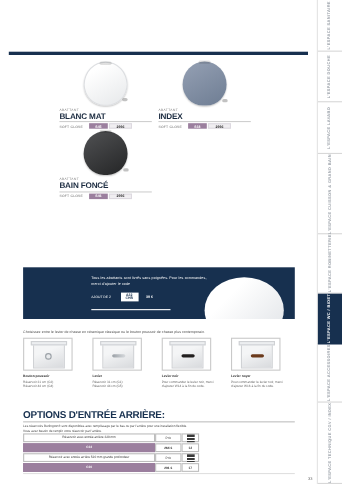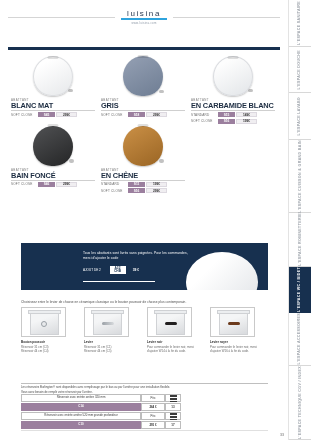--- a/index.html
+++ b/index.html
@@ -40,21 +40,21 @@
     background:#fff; padding:0 6px; text-align:center;
   }
   .logo-word { font-size:8px; letter-spacing:1.6px; color:#2a3b53; font-weight:normal; }
   .logo-bar { width:46px; height:2px; background:#2ea3dd; margin:0 auto; }
   .logo-url { font-size:2.8px; letter-spacing:.3px; color:#8d98a6; margin-top:.5px; }
 
   .nav-bar { position:absolute; top:47px; left:8px; width:272px; height:3px; background:#17304f; }
 
   
   .grid { position:absolute; top:54px; left:8px; width:272px; }
-  .prow { display:flex; }
+  .prow { display:flex;margin-left:43px; }
   .pcell { width:90px; padding:0 3px; }
   .seat-img { height:42px; display:flex; align-items:flex-end; justify-content:center; }
   .seat {
     width:40px; height:40px; border-radius:50% 50% 46% 46%/52% 52% 48% 48%;
     position:relative; box-shadow:0 1px 1.5px rgba(0,0,0,.22);
   }
   .seat::after {
     content:""; position:absolute; right:-1px; bottom:3px;
     width:5px; height:3.5px; border-radius:2px; background:rgba(120,120,120,.45);
   }
@@ -182,28 +182,20 @@
     position:absolute; bottom:3px; right:27px;
     font-size:3.6px; color:#6d6d6d;
   }
   .foot-rule { position:absolute; bottom:9px; left:21px; width:247px; height:.6px; background:#e0e0e0; }
 </style>
 </head>
 <body>
 
 <div class="page">
 
-  <div class="header">
-    <div class="hdr-rule"></div>
-    <div class="logo-wrap">
-      <div class="logo-word">luisina</div>
-      <div class="logo-bar"></div>
-      <div class="logo-url">www.luisina.com</div>
-    </div>
-  </div>
   <div class="nav-bar"></div>
 
   <div class="grid" id="grid">
       <div class="prow">
         <div class="pcell">
           <div class="seat-img">
          <div class="seat white"></div>
        </div>
        <div class="p-kicker">ABATTANT</div>
        <div class="p-title">BLANC MAT</div>
@@ -212,76 +204,40 @@
          <div class="p-type">SOFT CLOSE</div>
          <div class="p-code">S45</div>
          <div class="p-price">299€</div>
        </div>
         </div>
         <div class="pcell">
           <div class="seat-img">
          <div class="seat grey"></div>
        </div>
        <div class="p-kicker">ABATTANT</div>
-       <div class="p-title">GRIS</div>
+       <div class="p-title">INDEX</div>
        <div class="p-rule"></div>
        <div class="p-line">
          <div class="p-type">SOFT CLOSE</div>
          <div class="p-code">S18</div>
          <div class="p-price">299€</div>
-       </div>
-        </div>
-        <div class="pcell">
-          <div class="seat-img">
-         <div class="seat carb"></div>
-       </div>
-       <div class="p-kicker">ABATTANT</div>
-       <div class="p-title">EN CARBAMIDE BLANC</div>
-       <div class="p-rule"></div>
-       <div class="p-line">
-         <div class="p-type">STANDARD</div>
-         <div class="p-code">S15</div>
-         <div class="p-price">149€</div>
-       </div>
-          <div class="p-line">
-         <div class="p-type">SOFT CLOSE</div>
-         <div class="p-code">S16</div>
-         <div class="p-price">199€</div>
        </div>
         </div>
       </div>
       <div class="prow">
         <div class="pcell">
           <div class="seat-img">
          <div class="seat black"></div>
        </div>
        <div class="p-kicker">ABATTANT</div>
        <div class="p-title">BAIN FONCÉ</div>
        <div class="p-rule"></div>
        <div class="p-line">
          <div class="p-type">SOFT CLOSE</div>
          <div class="p-code">S46</div>
-         <div class="p-price">299€</div>
-       </div>
-        </div>
-        <div class="pcell">
-          <div class="seat-img">
-         <div class="seat oak"></div>
-       </div>
-       <div class="p-kicker">ABATTANT</div>
-       <div class="p-title">EN CHÊNE</div>
-       <div class="p-rule"></div>
-       <div class="p-line">
-         <div class="p-type">STANDARD</div>
-         <div class="p-code">S11</div>
-         <div class="p-price">199€</div>
-       </div>
-          <div class="p-line">
-         <div class="p-type">SOFT CLOSE</div>
-         <div class="p-code">S16</div>
          <div class="p-price">299€</div>
        </div>
         </div>
       </div>
     </div>
 
   <div class="banner">
     <div class="banner-bowl"></div>
     <div class="banner-txt">
       <p>Tous les abattants sont livrés sans poignées. Pour les commandes, merci d'ajouter le code</p>
@@ -332,20 +288,23 @@
         <div class="ftile">
        <div class="tank"></div>
        <div class="lid"></div>
        <div class="lever walnut"></div>
      </div>
      <div class="fcap">Levier noyer</div>
      <div class="fsub" style="white-space: pre-line;">Pour commander le levier noir, merci d'ajouter W16 à la fin du code.</div>
       </div>
     </div>
 
+  <div class="opt-title">
+    <span>OPTIONS D'ENTRÉE ARRIÈRE</span><span>:</span>
+  </div>
   <div class="opt-title-rule"></div>
   <div class="opt-lead" id="optlead" style="white-space: pre-line;">Les réservoirs Burlington® sont disponibles avec remplissage par le bas ou par l'arrière pour une installation flexible.
 Vous avez besoin de remplir votre réservoir par l'arrière.</div>
   <div class="opt-table" id="opttable">
       <div>
         <div class="ot-row hdr">
        <div class="ot-desc">Réservoir avec entrée arrière 320 mm</div>
        <div class="ot-price">Prix</div>
        <div class="ot-ico">
             <i></i>

